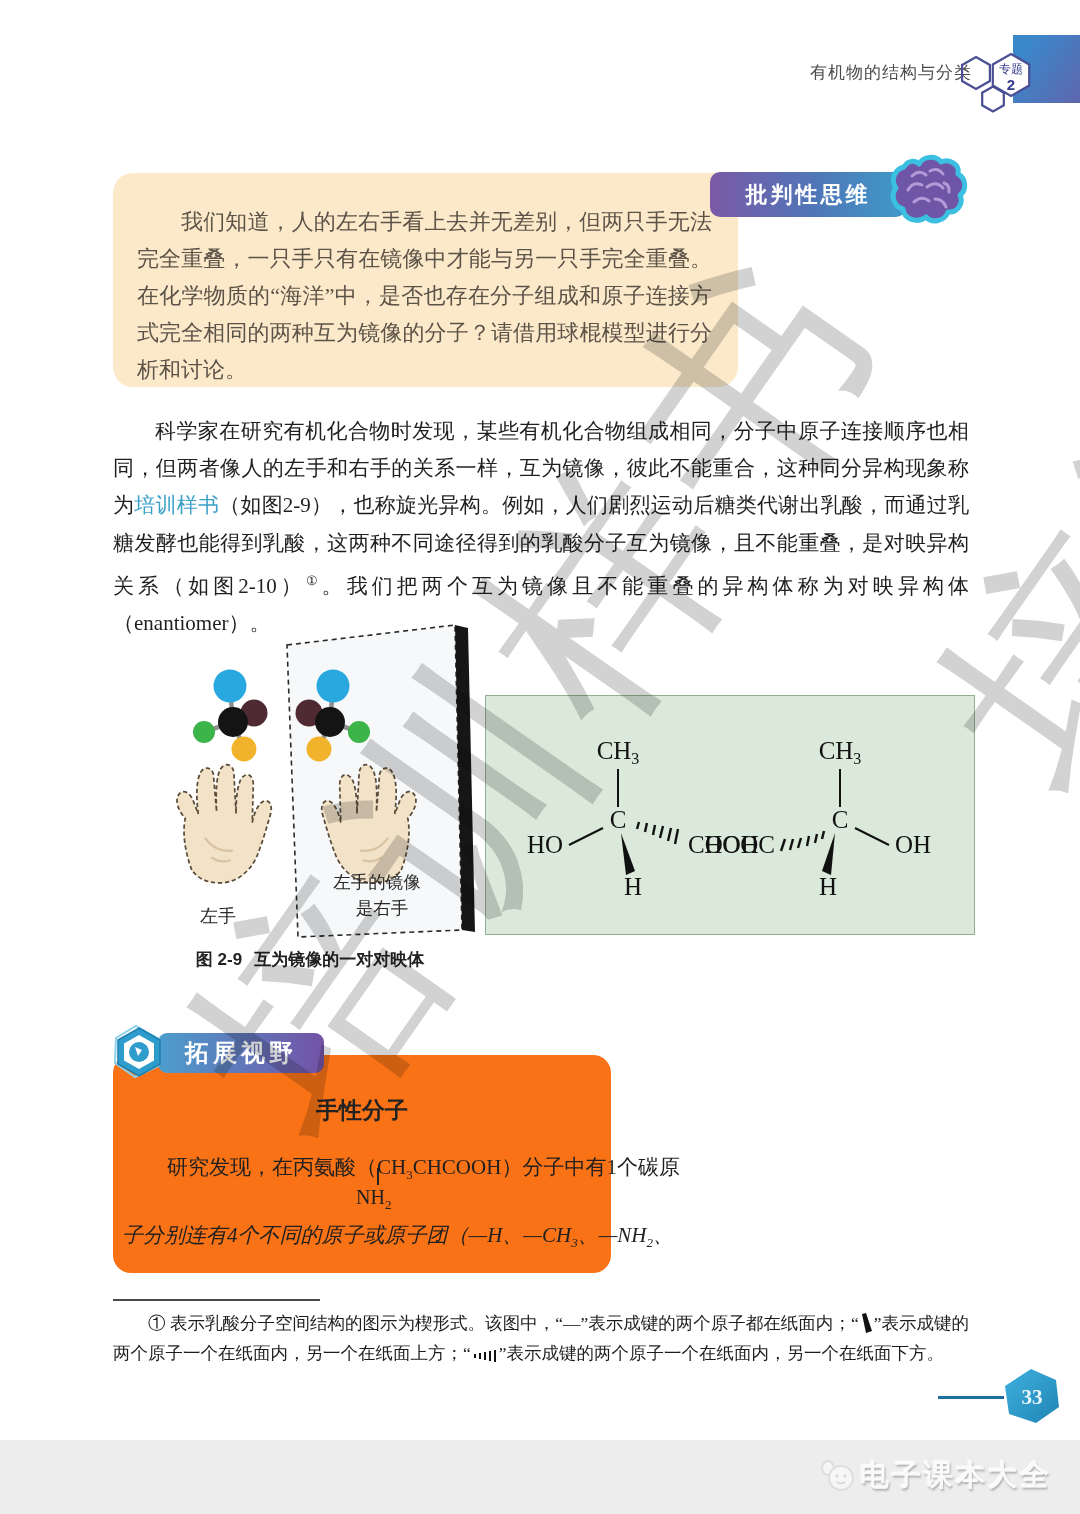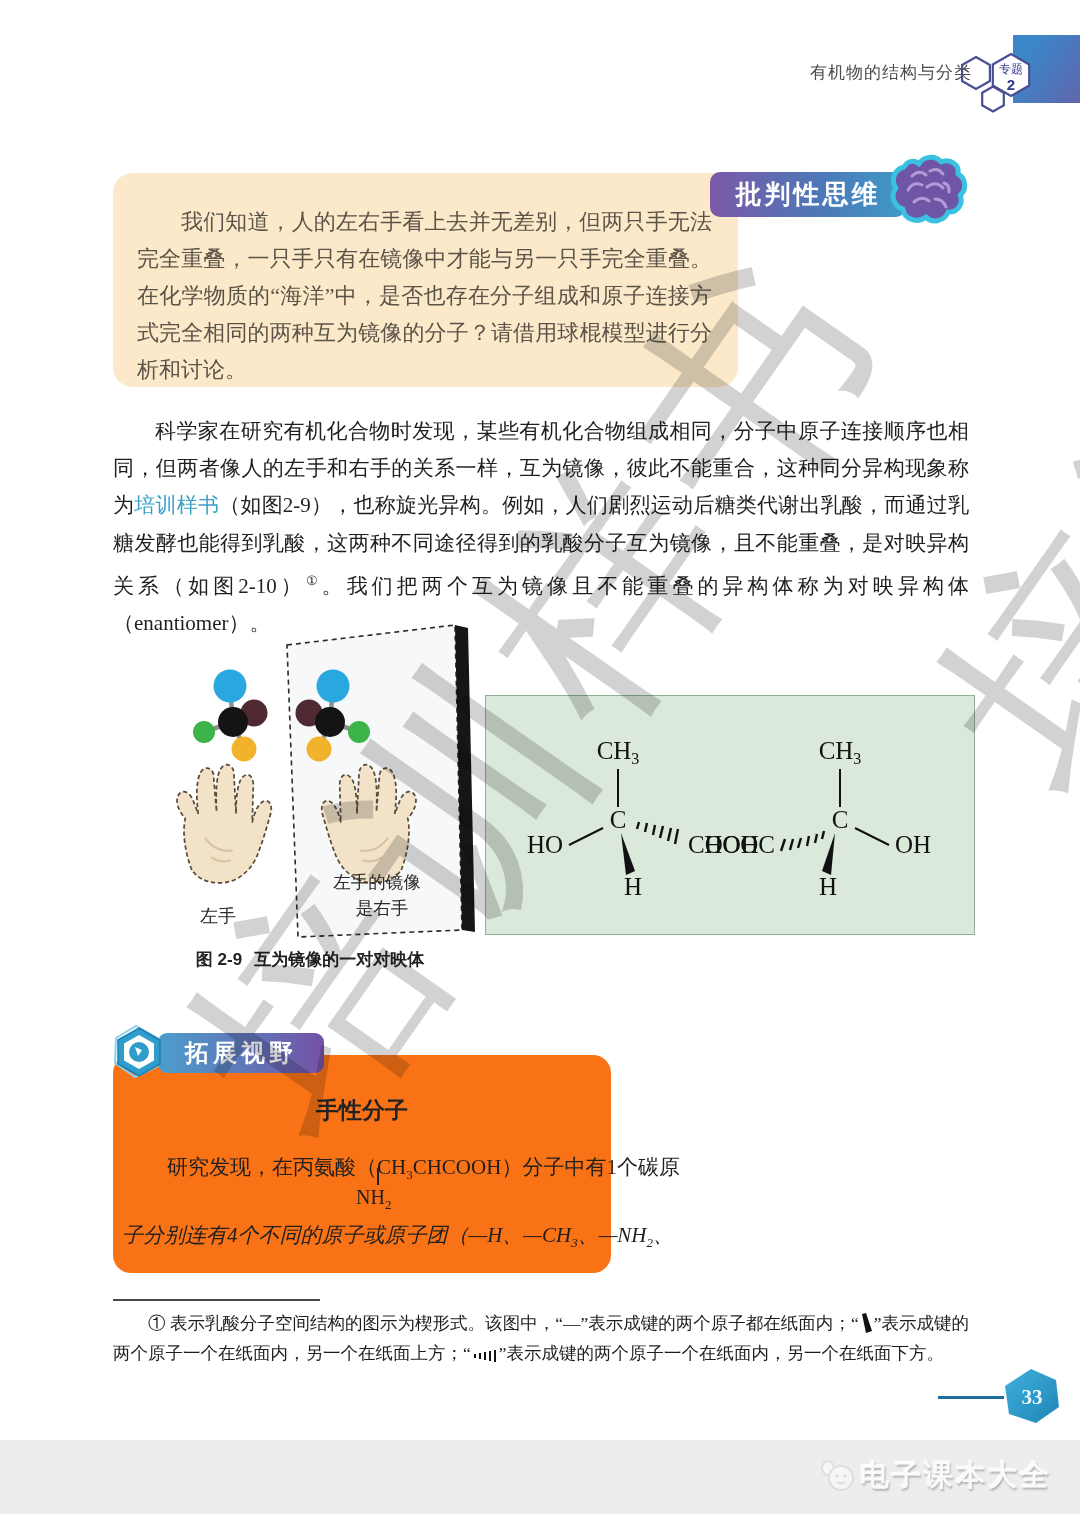--- a/index.html
+++ b/index.html
@@ -12,21 +12,21 @@
         font-family:"Liberation Sans","DejaVu Sans",sans-serif;letter-spacing:1px;}
   .header-hex{position:absolute;left:953px;top:48px;}
   
   .orange-box{position:absolute;left:113px;top:173px;width:625px;height:214px;
         background:#fbe9ca;border-radius:20px;}
   .orange-text{position:absolute;left:24px;right:26px;top:30px;font-size:22px;line-height:37px;
         color:#5c5348;text-indent:2em;text-align:justify;text-justify:inter-ideograph;}
   .ct-tab{position:absolute;left:710px;top:172px;width:196px;height:45px;border-radius:10px;
         background:linear-gradient(90deg,#7b59a7 0%,#4e77b8 55%,#3e9ac9 100%);
         color:#fff;font-family:"Liberation Sans","DejaVu Sans",sans-serif;font-weight:bold;
-        font-size:26px;line-height:45px;text-align:center;letter-spacing:3px;}
+        font-size:22px;line-height:45px;text-align:center;letter-spacing:3px;}
   .brain-icon{position:absolute;left:886px;top:150px;}
   
   .body-par{position:absolute;left:113px;top:413px;width:856px;font-size:21px;line-height:37.2px;
         text-align:justify;text-justify:inter-ideograph;text-indent:2em;color:#1f1f1f;}
   .hl{color:#3aa0c8;}
   .body-par sup{font-size:13px;}
   
   .fig29{position:absolute;left:140px;top:612px;}
   .fig210{position:absolute;left:485px;top:695px;}
   .caption{position:absolute;top:948px;font-family:"Liberation Sans","DejaVu Sans",sans-serif;

